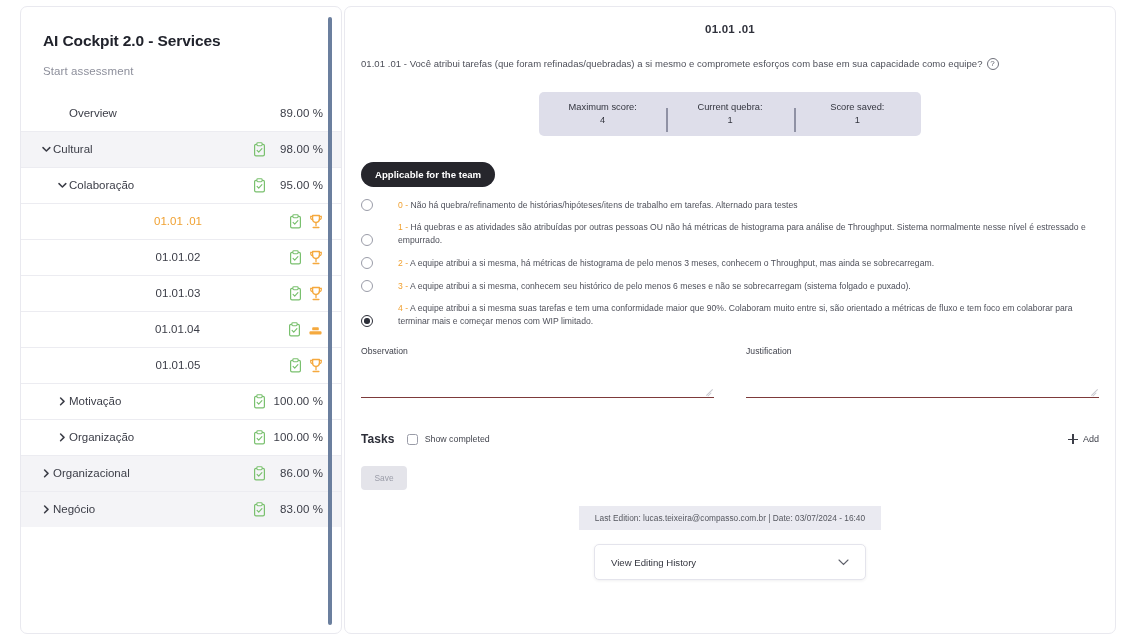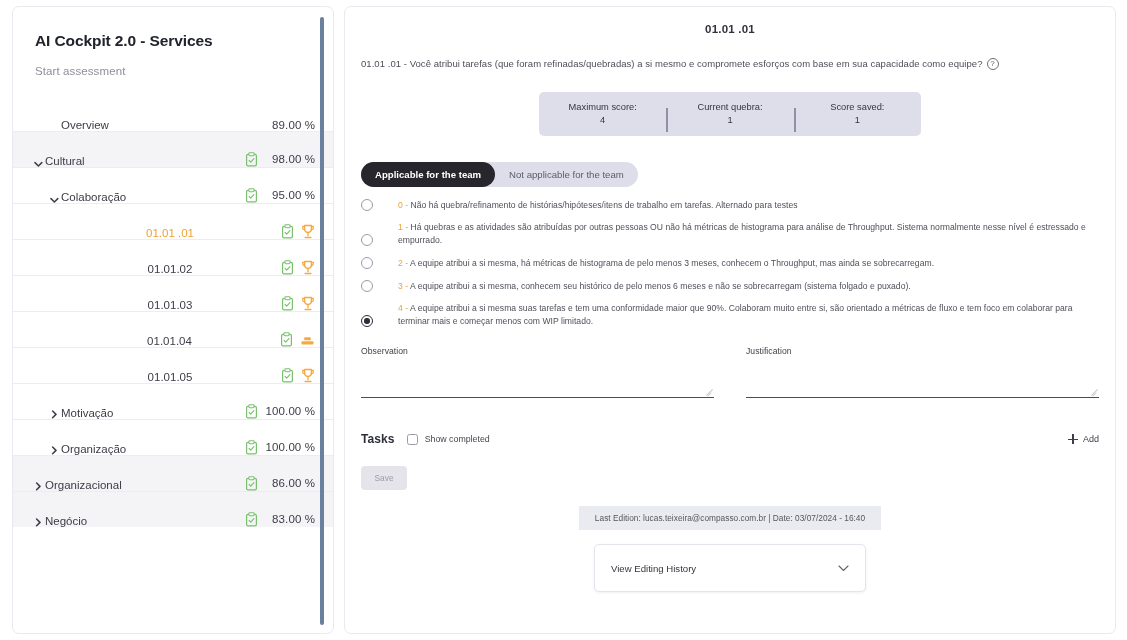--- a/index.html
+++ b/index.html
@@ -14,21 +14,21 @@
     position: relative;
     width: 1127px; height: 640px;
     display: flex;
     gap: 0;
     background: #fff;
   }
 
   
   .sidebar-wrap {
     position: absolute;
-    left: 12px; top: 6px;
+    left: 20px; top: 6px;
     width: 322px; height: 628px;
     background: #ffffff;
     border: 1px solid #e9e9ef;
     border-radius: 7px;
     overflow: hidden;
   }
   .sidebar-inner {
     position: absolute;
     inset: 0;
     padding: 16px 0 0 0;
@@ -46,21 +46,21 @@
     color: #8d8f9b;
     padding: 14px 22px 0 22px;
     letter-spacing: .1px;
   }
   .sb-list {
     margin-top: 18px;
   }
   .sb-row {
     position: relative;
     display: flex;
-    align-items: flex-end;
+    align-items: center;
     height: 36px;
     padding: 0 18px 0 18px;
     font-size: 11.5px;
     color: #3b3d47;
     border-top: 1px solid #ececf1;
     background: #fff;
   }
   .sb-row.first { border-top: none; }
   .sb-row.shaded { background: #f4f4f7; }
   .sb-row .chev {
@@ -326,21 +326,21 @@
     background: #eaeaf1;
     border-radius: 0;
     display: flex; align-items: center; justify-content: center;
     font-size: 8.3px;
     color: #55575f;
     letter-spacing: .02px;
   }
   .hist-sel {
     margin: 14px auto 0 auto;
     width: 272px;
-    height: 48px;
+    height: 36px;
     background: #ffffff;
     border: 1px solid #e4e4ec;
     border-radius: 5px;
     box-shadow: 0 1px 3px rgba(40,40,60,.07);
     display: flex;
     align-items: center;
     padding: 0 16px;
     font-size: 9.6px;
     color: #34363f;
   }
@@ -607,21 +607,20 @@
       </div>
 
       <div class="score-bar" id="score-bar">
           <div class="score-cell"><span>Maximum score:</span><span class="v">4</span></div>
           <div class="score-cell"><span>Current quebra:</span><span class="v">1</span></div>
           <div class="score-cell"><span>Score saved:</span><span class="v">1</span></div>
         </div>
 
       <div class="seg-wrap" id="seg-wrap">
           <div class="seg on">Applicable for the team</div>
-          <div class="seg">Not applicable for the team</div>
         </div>
 
 
       <div class="opts" id="opts">
           <div class="opt">
             <span class="radio"></span>
             <span class="opt-text"><span class="opt-num">0 -</span> Não há quebra/refinamento de histórias/hipóteses/itens de trabalho em tarefas. Alternado para testes</span>
           </div>
           <div class="opt">
             <span class="radio"></span>

